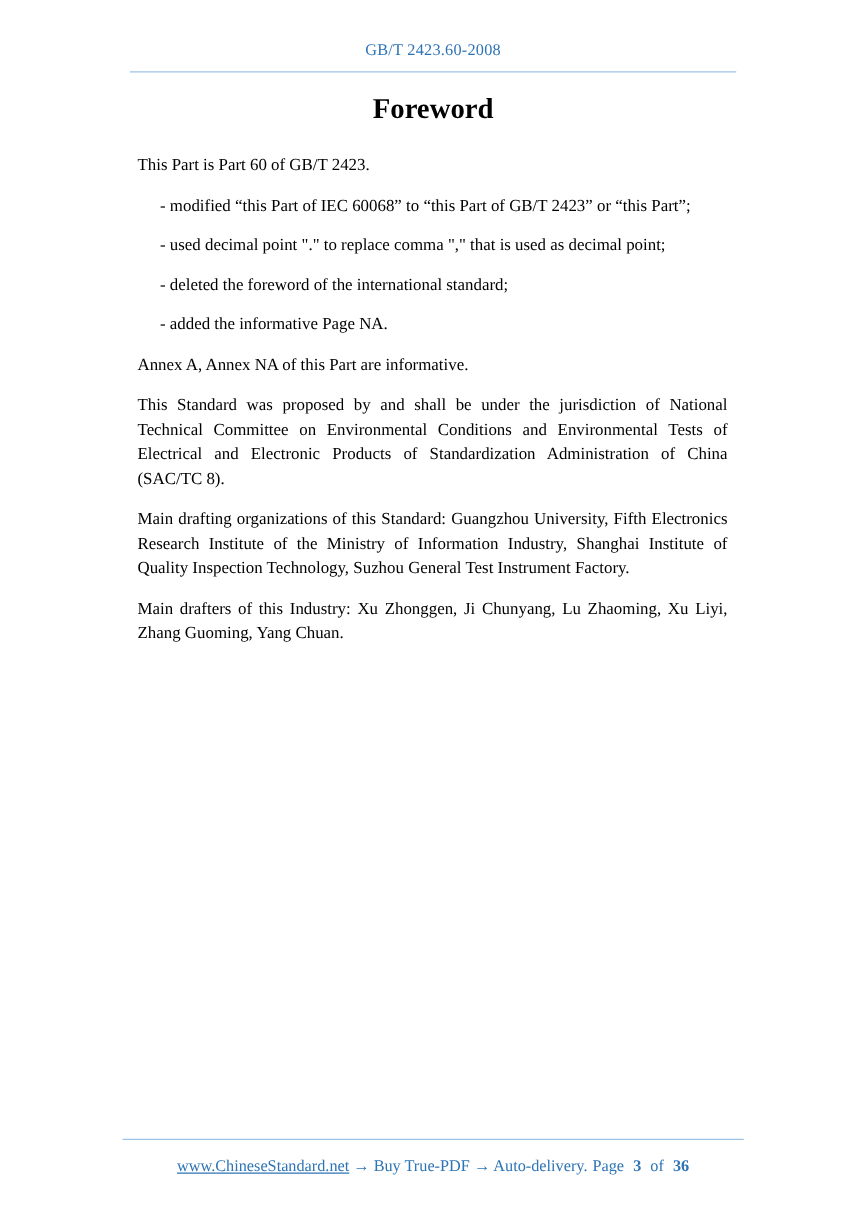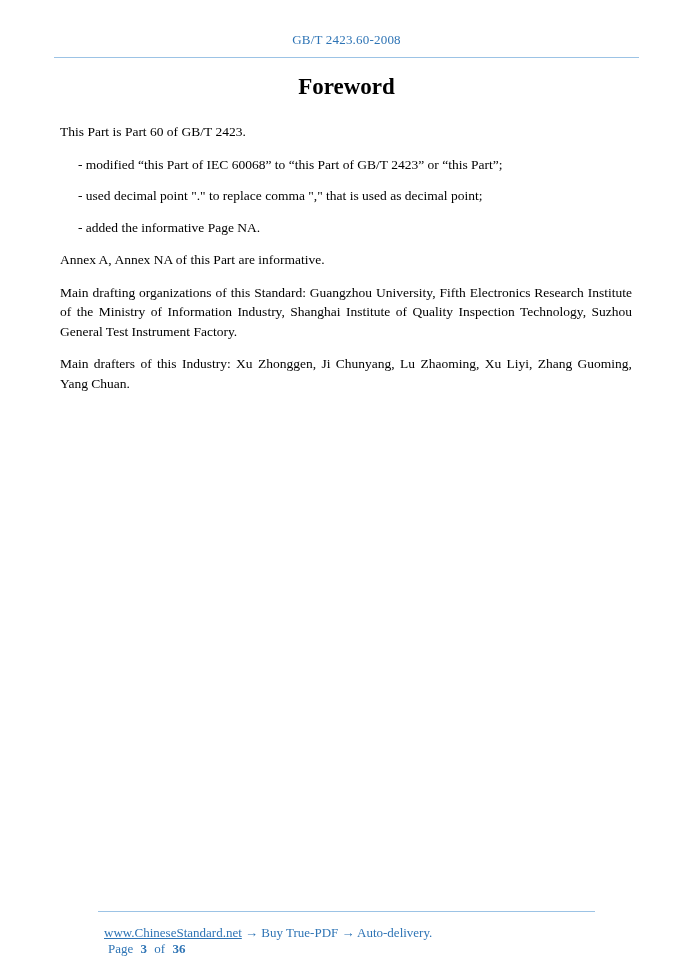--- a/index.html
+++ b/index.html
@@ -16,21 +16,21 @@
     position: relative;
     width: 693px;
     height: 980px;
     background: #ffffff;
     font-family: "Liberation Serif", serif;
     color: var(--text);
     overflow: hidden;
     margin: 0 auto;
   }
   .col {
-    margin: 0 54px;
+    margin: 0 104px;
   }
   .header-docnum {
     margin-top: 31px;
     text-align: center;
     color: var(--accent);
     font-size: 13px;
     line-height: 17px;
     letter-spacing: 0.2px;
   }
   .rule {
@@ -68,21 +68,20 @@
     top: 902px;
   }
   .footer-row {
     margin-top: 13px;
     display: flex;
     justify-content: center;
     align-items: baseline;
     font-size: 13px;
     color: var(--accent);
     padding: 0 6px;
-    flex-direction: column;
   }
   .footer-left a {
     color: var(--accent);
     text-decoration: underline;
     cursor: pointer;
   }
   .footer-left .tagline {
     text-decoration: none;
   }
   .page-indicator span {
@@ -101,24 +100,26 @@
     <hr class="rule">
 
     <div class="page-title">Foreword</div>
 
     <div class="body-text">
       <p>This Part is Part 60 of GB/T 2423.</p>
 
       <div class="mod-list">
         <div class="mod-item">- modified “this Part of IEC 60068” to “this Part of GB/T 2423” or “this Part”;</div>
         <div class="mod-item">- used decimal point "." to replace comma "," that is used as decimal point;</div>
+        <div class="mod-item">- deleted the foreword of the international standard;</div>
         <div class="mod-item">- added the informative Page NA.</div>
       </div>
 
       <p>Annex A, Annex NA of this Part are informative.</p>
+      <p>This Standard was proposed by and shall be under the jurisdiction of National Technical Committee on Environmental Conditions and Environmental Tests of Electrical and Electronic Products of Standardization Administration of China (SAC/TC 8).</p>
       <p>Main drafting organizations of this Standard: Guangzhou University, Fifth Electronics Research Institute of the Ministry of Information Industry, Shanghai Institute of Quality Inspection Technology, Suzhou General Test Instrument Factory.</p>
       <p>Main drafters of this Industry: Xu Zhonggen, Ji Chunyang, Lu Zhaoming, Xu Liyi, Zhang Guoming, Yang Chuan.</p>
     </div>
   </div>
 
   <div class="footer">
     <hr class="rule">
     <div class="footer-row">
       <div class="footer-left">
         <a>www.ChineseStandard.net</a>

